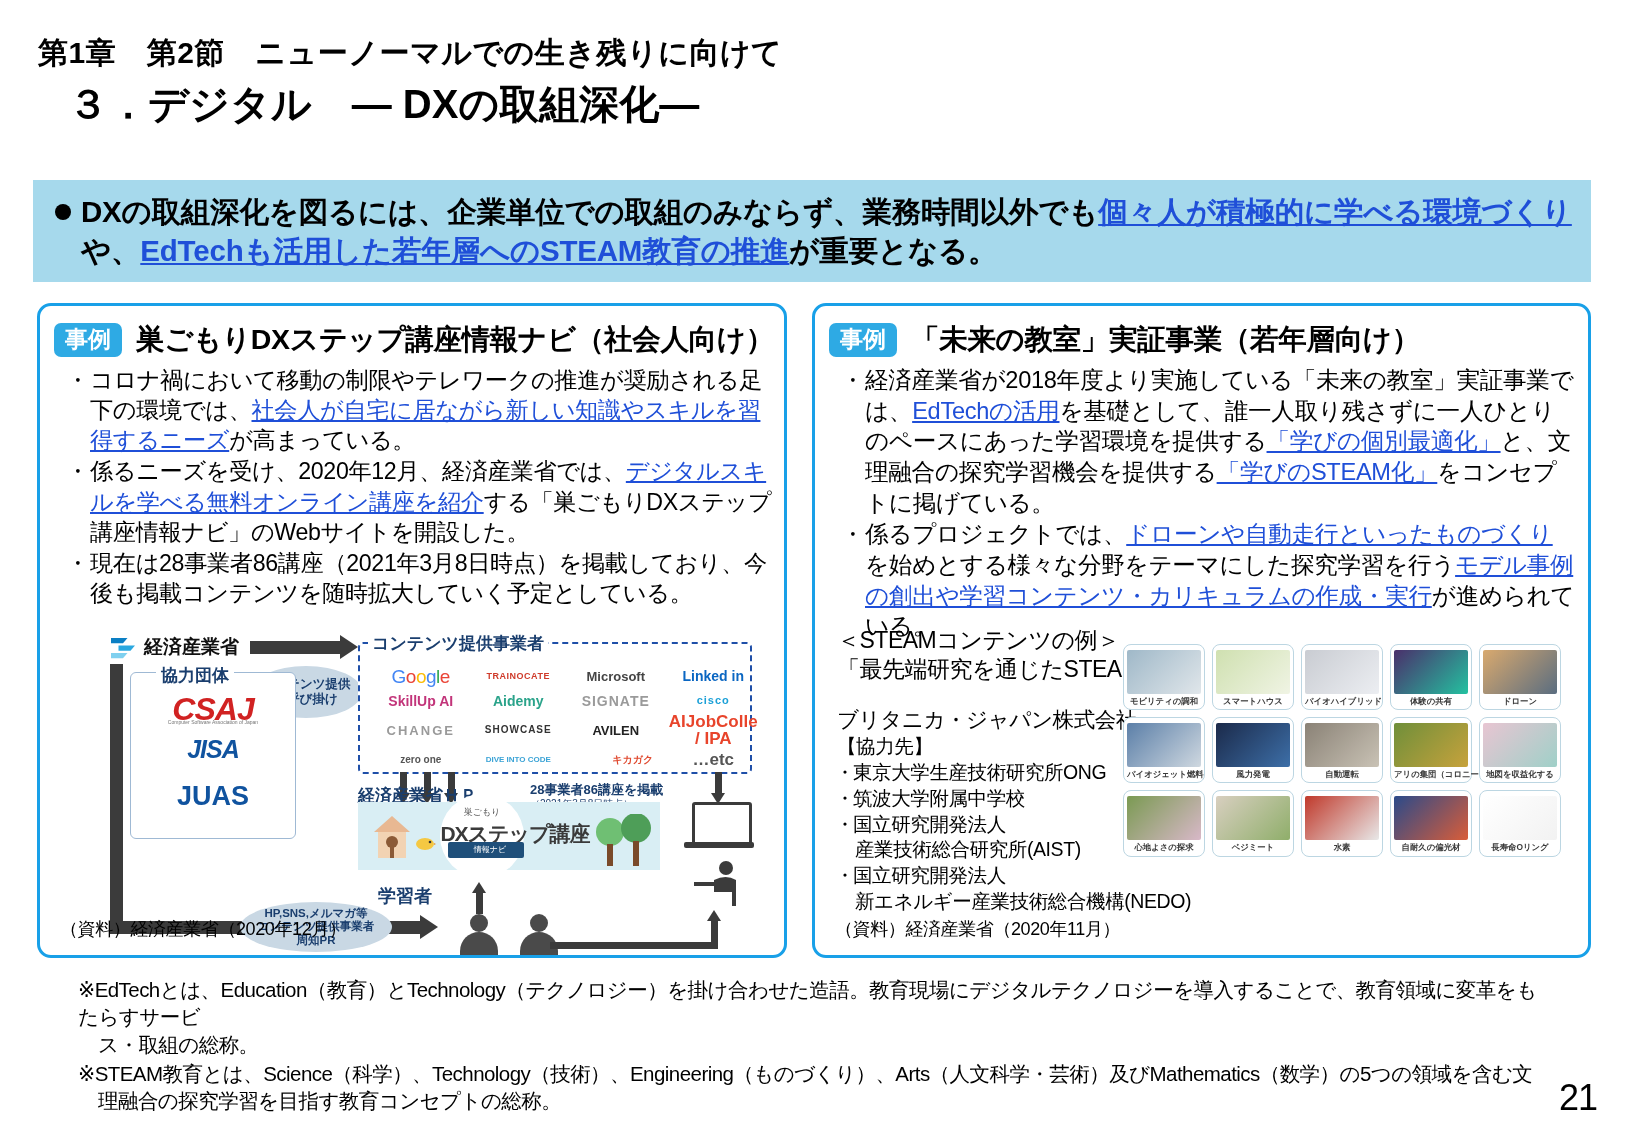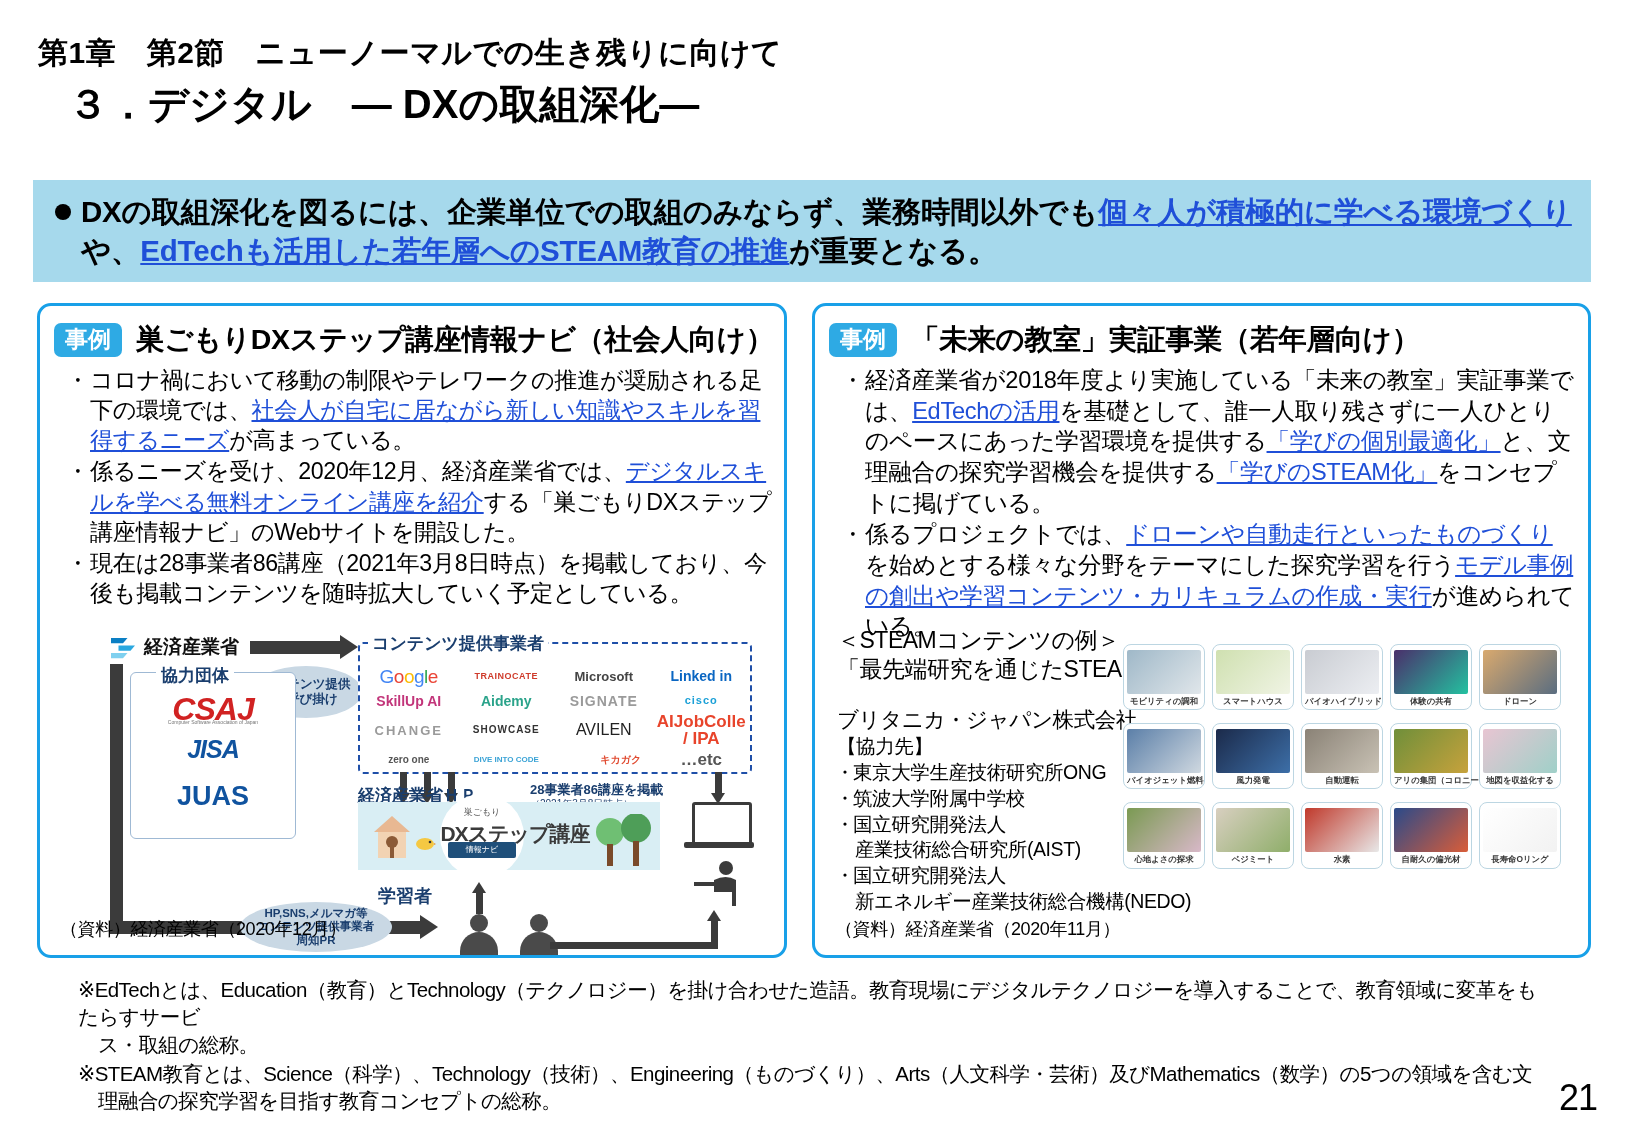--- a/index.html
+++ b/index.html
@@ -215,39 +215,39 @@
   #providers-caption {
     position: absolute;
     left: 268px; top: 8px;
     background: #fff;
     padding: 0 4px;
     font-size: 17px;
     font-weight: bold;
     color: #1a3e6e;
   }
   .provider-grid {
-    position:absolute; left:0; top:20px; width:390px; height:108px;
+    position:absolute; left:12px; top:20px; width:390px; height:108px;
     display:grid; grid-template-columns: repeat(4, 1fr); grid-template-rows: repeat(4,1fr);
     align-items:center; justify-items:center;
   }
   .provider-cell { font-size: 11px; color: #8a8a8a; font-weight: bold; text-align:center; line-height:1.0; }
   .p-google  { font-size: 19px; font-weight: normal; letter-spacing:-0.5px; }
   .p-google span:nth-child(1){color:#4285F4}.p-google span:nth-child(2){color:#EA4335}
   .p-google span:nth-child(3){color:#FBBC05}.p-google span:nth-child(4){color:#4285F4}
   .p-google span:nth-child(5){color:#34A853}.p-google span:nth-child(6){color:#EA4335}
   .p-ms { color:#444; font-size: 13px; font-weight: 600;}
   .p-li { color:#0a66c2; font-size: 14px; font-weight: bold; }
   .p-cisco { color:#1ba0d7; font-size: 11px; letter-spacing:1px;}
   .p-ipa { color:#e8442b; font-size: 17px; font-weight: bold;}
   .p-skillup { color:#c2357a; font-size: 14px;}
   .p-aidemy { color:#2aa38a; font-size: 14px;}
   .p-signate { color:#9a9a9a; font-size: 14px; letter-spacing:1px;}
   .p-change { color:#9a9a9a; font-size: 13px; letter-spacing:2px;}
   .p-showcase { color:#333; font-size: 10px; letter-spacing:1px;}
-  .p-avilen { color:#222; font-size: 16px; font-weight:normal;}
+  .p-avilen { color:#222; font-size: 13px; font-weight:bold;}
   .p-trainocate { color:#cf3b2b; font-size: 9px; letter-spacing:0.5px;}
   .p-zero { color:#555; font-size: 10px;}
   .p-dive { color:#3aa3d6; font-size: 8px;}
   .p-kikagaku { color:#e04a30; font-size: 10px; margin-left: 34px;}
   .p-etc { color:#555; font-size: 17px;}
 
   #hp-label { left: 258px; top: 160px; font-size: 17px; color:#1a3e6e; }
   #hp-banner {
     position:absolute; left:258px; top:178px; width:302px; height:68px;
     background:#d9eef4;
@@ -306,21 +306,21 @@
   #britannica-block ul { margin: 0; padding-left: 0; list-style: none; }
   #britannica-block li { position: relative; padding-left: 16px; }
   #britannica-block li::before { content:"・"; position:absolute; left:-2px; top:0;}
   #britannica-block li .indent { display:block; padding-left: 2px; }
 
   #steam-grid {
     position: absolute;
     left: 308px; top: 338px;
     width: 460px;
   }
-  .steam-row { display: flex; gap: 7px; margin-bottom: 13px; }
+  .steam-row { display: flex; gap: 7px; margin-bottom: 7px; }
   .steam-row.last { padding-left: 161px; }
   .steam-card {
     width: 82px;
     border: 1.2px solid #bcd6e2;
     border-radius: 8px;
     background: #fff;
     padding: 5px 3px 3px 3px;
     box-sizing: border-box;
     text-align: center;
   }
@@ -458,21 +458,21 @@
       <rect x="18" y="32" width="4" height="12" fill="#8b5a36"></rect>
     </svg>
     <svg style="position:absolute;left:314px;top:212px;" width="22" height="16" viewBox="0 0 22 16">
       <ellipse cx="11" cy="8" rx="9" ry="6" fill="#f5c842"></ellipse>
       <circle cx="16" cy="6" r="1.3" fill="#333"></circle>
       <polygon points="20,7 22,8 20,9" fill="#e8913a"></polygon>
     </svg>
     <div id="hp-circle"></div>
     <div id="hp-sub-text">巣ごもり</div>
     <div id="hp-course-text">DXステップ講座</div>
-    <div style="position:absolute;left:348px;top:218px;width:68px;height:16px;background:#1f4f7a;color:#fff;font-size:8px;text-align:center;line-height:16px;border-radius:2px;">
+    <div style="position:absolute;left:348px;top:218px;width:68px;height:16px;background:#1f4f7a;color:#fff;font-size:8px;text-align:center;line-height:16px;border-radius:2px;padding-left:8px;">
       <span>情報ナビ</span>
     </div>
     <svg style="position:absolute;left:490px;top:190px;" width="66" height="56" viewBox="0 0 66 56">
       <circle cx="20" cy="18" r="14" fill="#6fbf73"></circle>
       <rect x="17" y="30" width="6" height="22" fill="#7a4a2a"></rect>
       <circle cx="46" cy="14" r="15" fill="#4e9e58"></circle>
       <rect x="43" y="27" width="6" height="25" fill="#7a4a2a"></rect>
     </svg>
 
     <div class="fig-label" id="learner-label">学習者</div>

